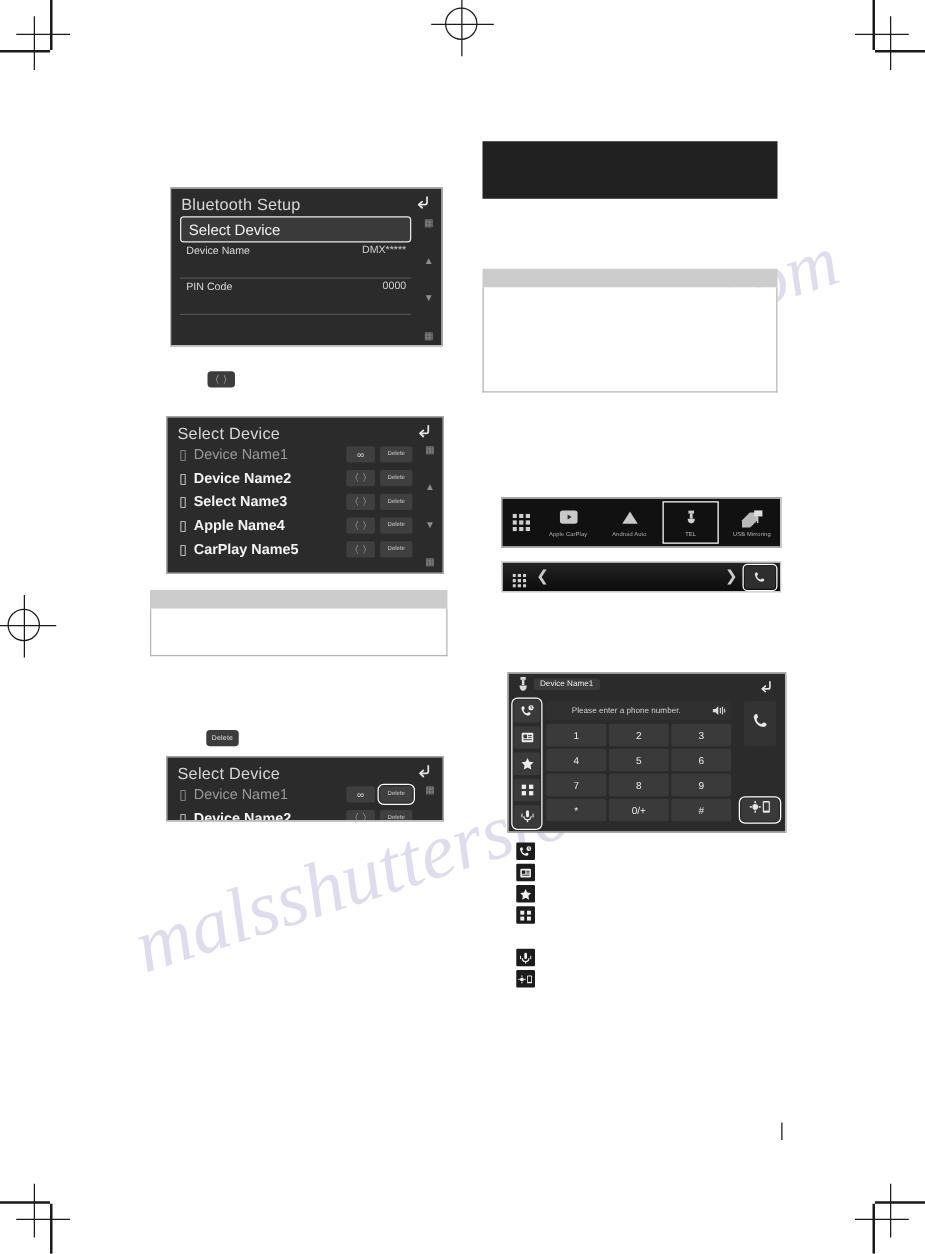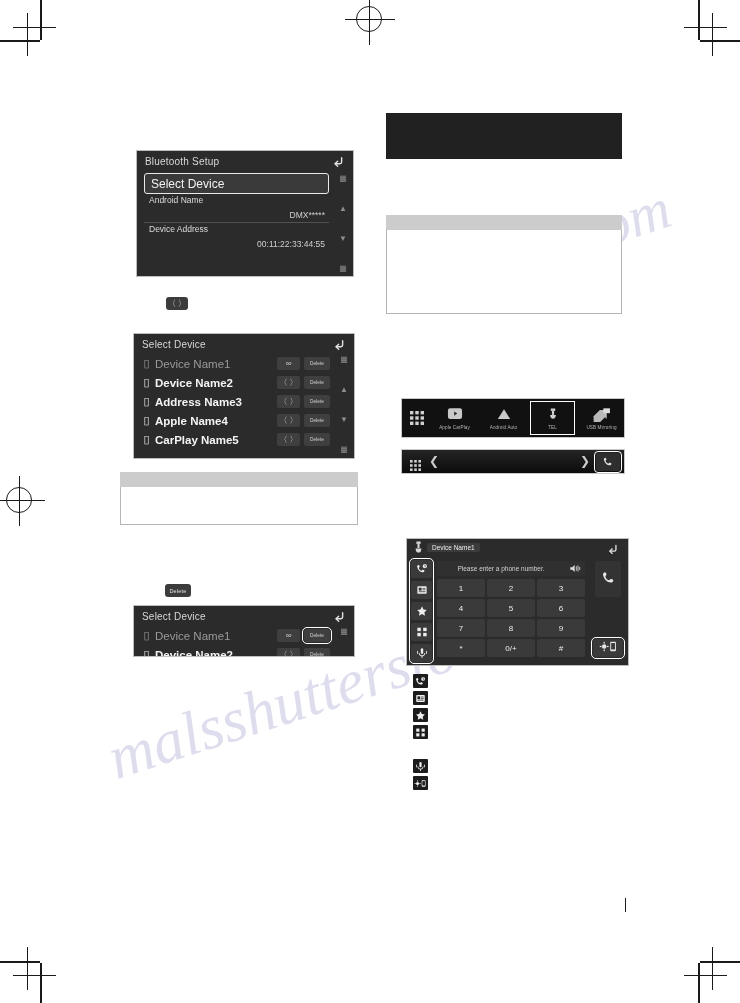--- a/index.html
+++ b/index.html
@@ -11,38 +11,38 @@
   
   .mark{position:absolute;background:#1a1a1a;}
   .reg{position:absolute;}
   .reg .h{position:absolute;left:0;top:24px;width:50px;height:1px;background:#1a1a1a;}
   .reg .v{position:absolute;left:24px;top:0;width:1px;height:50px;background:#1a1a1a;}
   .reg .c{position:absolute;left:11px;top:11px;width:24px;height:24px;border:1px solid #1a1a1a;border-radius:50%;}
 
   
   .panel{position:absolute;background:#2b2b2b;border:1px solid #bdbdbd;box-sizing:border-box;
          color:#e9e9e9;overflow:hidden;}
-  .panel-title{font-size:10px;color:#d8d8d8;padding:5px 8px 4px 8px;letter-spacing:.2px;}
+  .panel-title{font-size:13px;color:#d8d8d8;padding:5px 8px 4px 8px;letter-spacing:.2px;}
   .back-arrow{position:absolute;right:7px;top:4px;width:14px;height:14px;color:#e4e4e4;}
   .back-arrow svg{display:block;}
 
   
   .rail{position:absolute;right:2px;width:16px;display:flex;flex-direction:column;
         align-items:center;justify-content:space-between;}
   .rail span{font-size:8px;color:#8d8d8d;line-height:1;}
 
   
   #bt-setup{left:136px;top:150px;width:218px;height:127px;}
   .bt-rows{position:absolute;left:7px;top:22px;width:185px;}
   .bt-sel{border:1px solid #e9e9e9;border-radius:3px;background:#3a3a3a;height:21px;
           display:flex;align-items:center;padding:0 6px;box-sizing:border-box;}
   .bt-sel span{font-size:12px;color:#f2f2f2;}
   .bt-row{height:28px;border-bottom:1px solid #505050;position:relative;}
   .bt-row .k{position:absolute;left:5px;top:1px;font-size:8.5px;color:#dcdcdc;}
-  .bt-row .v{position:absolute;right:4px;top:16px;font-size:8.5px;color:#cfcfcf;}
+  .bt-row .v{position:absolute;right:4px;top:0;font-size:8.5px;color:#cfcfcf;}
 
   
   .mini-btn{position:absolute;background:#3c3c3c;border-radius:3px;display:flex;
             align-items:center;justify-content:center;color:#e2e2e2;}
   .mini-btn.lbl{font-size:5.5px;letter-spacing:.2px;}
 
   
   #sel-dev{left:133px;top:333px;width:222px;height:126px;}
   .dev-list{position:absolute;left:6px;top:20px;width:190px;}
   .dev-row{height:19px;display:flex;align-items:center;position:relative;}
@@ -163,26 +163,26 @@
         <path d="M11 3v5a2 2 0 0 1-2 2H4" stroke="#e4e4e4" stroke-width="1.6" fill="none" stroke-linecap="round"></path>
         <path d="M6.5 7.2 3.4 10l3.1 2.8" stroke="#e4e4e4" stroke-width="1.6" fill="none" stroke-linecap="round" stroke-linejoin="round"></path>
       </svg>
   </div>
 
   <div class="bt-rows">
     <div class="bt-sel">
       <span>Select Device</span>
     </div>
     <div class="bt-row">
-      <span class="k">Android Name</span>
+      <span class="k">Device Name</span>
       <span class="v">DMX*****</span>
     </div>
-    <div class="bt-row" style="border-bottom:none;">
-      <span class="k">Device Address</span>
-      <span class="v">00:11:22:33:44:55</span>
+    <div class="bt-row">
+      <span class="k">PIN Code</span>
+      <span class="v">0000</span>
     </div>
   </div>
 
   <div class="rail" style="top:24px;height:98px;">
     <span>▦</span>
     <span>▲</span>
     <span>▼</span>
     <span>▦</span>
   </div>
 </div>
@@ -212,21 +212,21 @@
     <div class="dev-row">
       <span class="dev-ico">▯</span>
       <span class="dev-name">Device Name2</span>
       <span class="conn-btn">
           <span>〈 〉</span>
         </span>
       <span class="del-btn">Delete</span>
     </div>
     <div class="dev-row">
       <span class="dev-ico">▯</span>
-      <span class="dev-name">Address Name3</span>
+      <span class="dev-name">Select Name3</span>
       <span class="conn-btn">
           <span>〈 〉</span>
         </span>
       <span class="del-btn">Delete</span>
     </div>
     <div class="dev-row">
       <span class="dev-ico">▯</span>
       <span class="dev-name">Apple Name4</span>
       <span class="conn-btn">
           <span>〈 〉</span>

